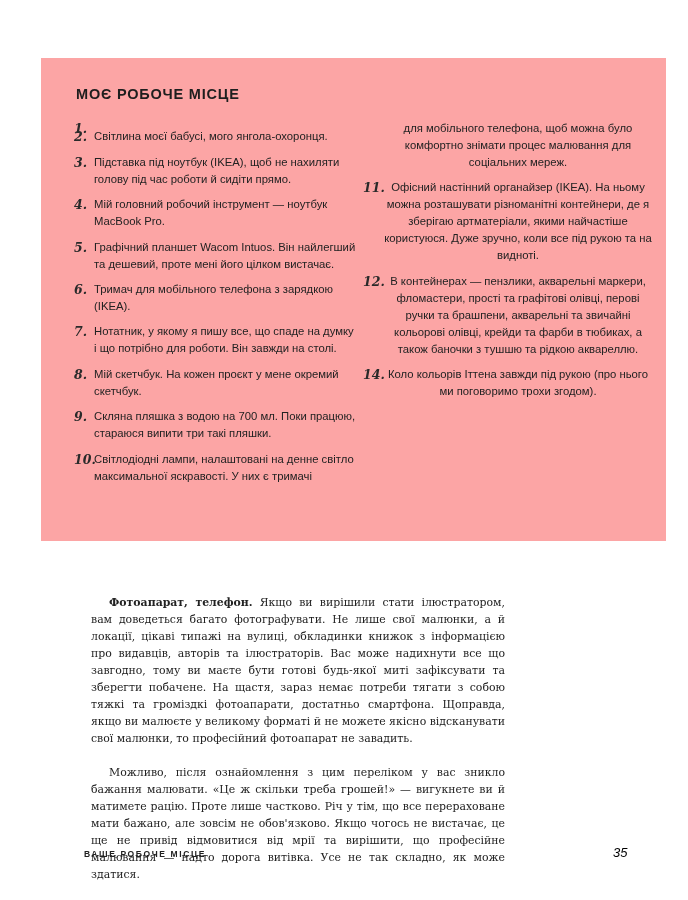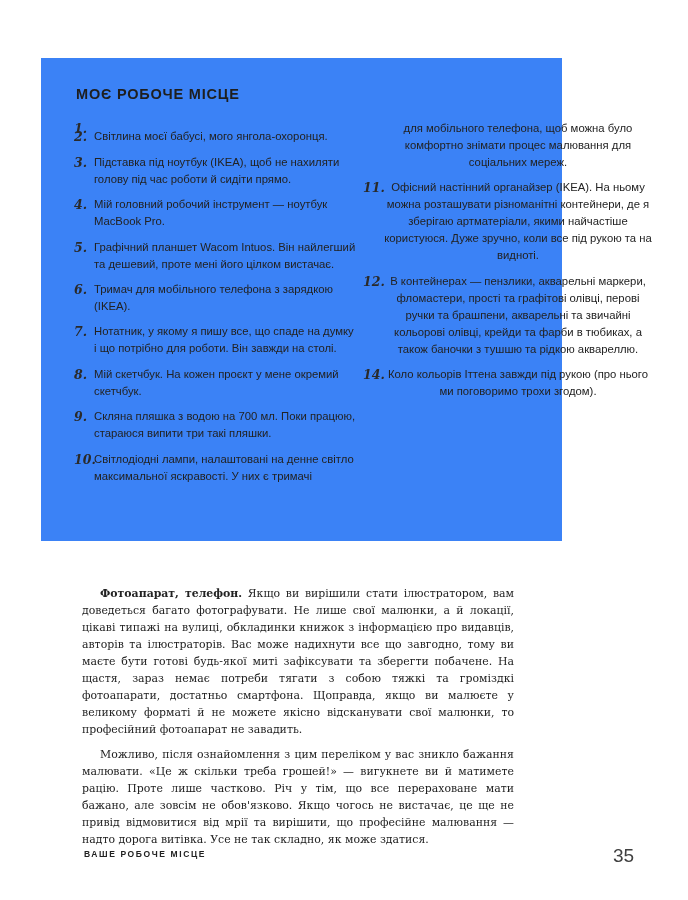--- a/index.html
+++ b/index.html
@@ -1,19 +1,19 @@
 <!DOCTYPE html>
 <html><head>
 <meta charset="utf-8">
 <style>
   html, body { margin:0; padding:0; background:#ffffff; }
   body { width:688px; height:900px; position:relative; overflow:hidden; }
   .box {
-    position:absolute; left:41px; top:58px; width:521px; height:483px;
-    background:#3b82f6;
+    position:absolute; left:41px; top:58px; width:625px; height:483px;
+    background:#fca5a5;
   }
   .box-title {
     position:absolute; left:35px; top:28px;
     font-family:"Liberation Sans", sans-serif; font-weight:bold;
     font-size:14.5px; letter-spacing:0.8px; color:#1e1e1e;
   }
   .col {
     position:absolute; top:62px;
     font-family:"Liberation Sans", sans-serif; font-size:11.3px; line-height:17px; color:#222;
   }
@@ -24,30 +24,30 @@
     position:absolute; left:0; top:0;
     font-family:"DejaVu Serif", serif; font-weight:bold; font-style:italic;
     font-size:12.5px; color:#2a2a2a;
   }
   .cont { padding-left:20px; margin-bottom:8.4px; }
   .body-text {
     position:absolute; left:74px; top:577px; width:448px;
     font-family:"DejaVu Serif", serif; font-size:10.9px; line-height:17px; color:#222;
     text-align:justify;
   }
-  .body-text p { margin:8px; text-indent:18px; }
+  .body-text p { margin:17px; text-indent:18px; }
   .body-text b { font-weight:bold; }
   .footer-left {
     position:absolute; left:84px; top:849px;
     font-family:"Liberation Sans", sans-serif; font-size:8.5px; font-weight:bold;
     letter-spacing:1.6px; color:#222;
   }
   .footer-right {
     position:absolute; left:613px; top:845px;
-    font-family:"Liberation Sans", sans-serif; font-size:19px; color:#404040;
+    font-family:"Liberation Sans", sans-serif; font-style:italic; font-size:13px; color:#000000;
   }
 </style>
 </head>
 <body>
 
 <div class="box">
   <div class="box-title">МОЄ РОБОЧЕ МІСЦЕ</div>
 
   <div class="col left">
     <div class="item"><span class="num">1.</span></div>

